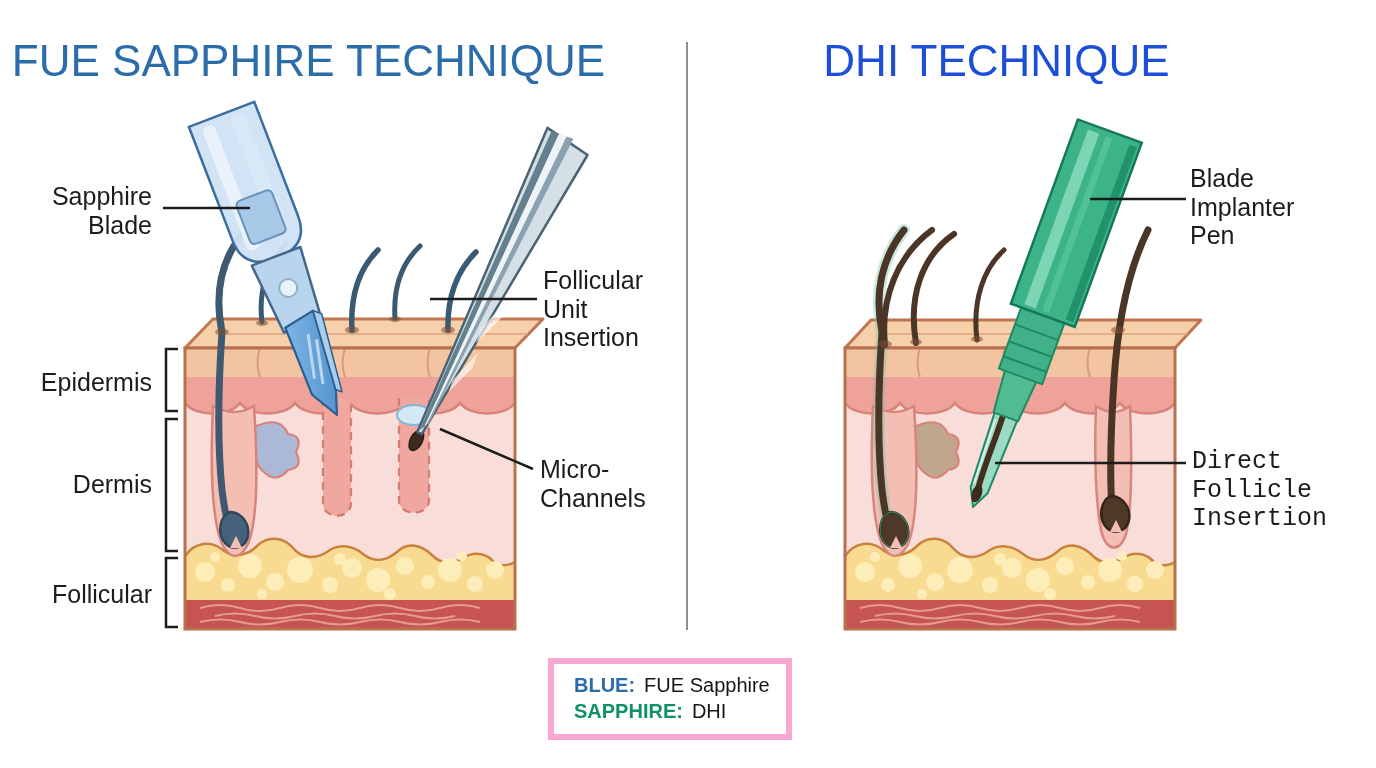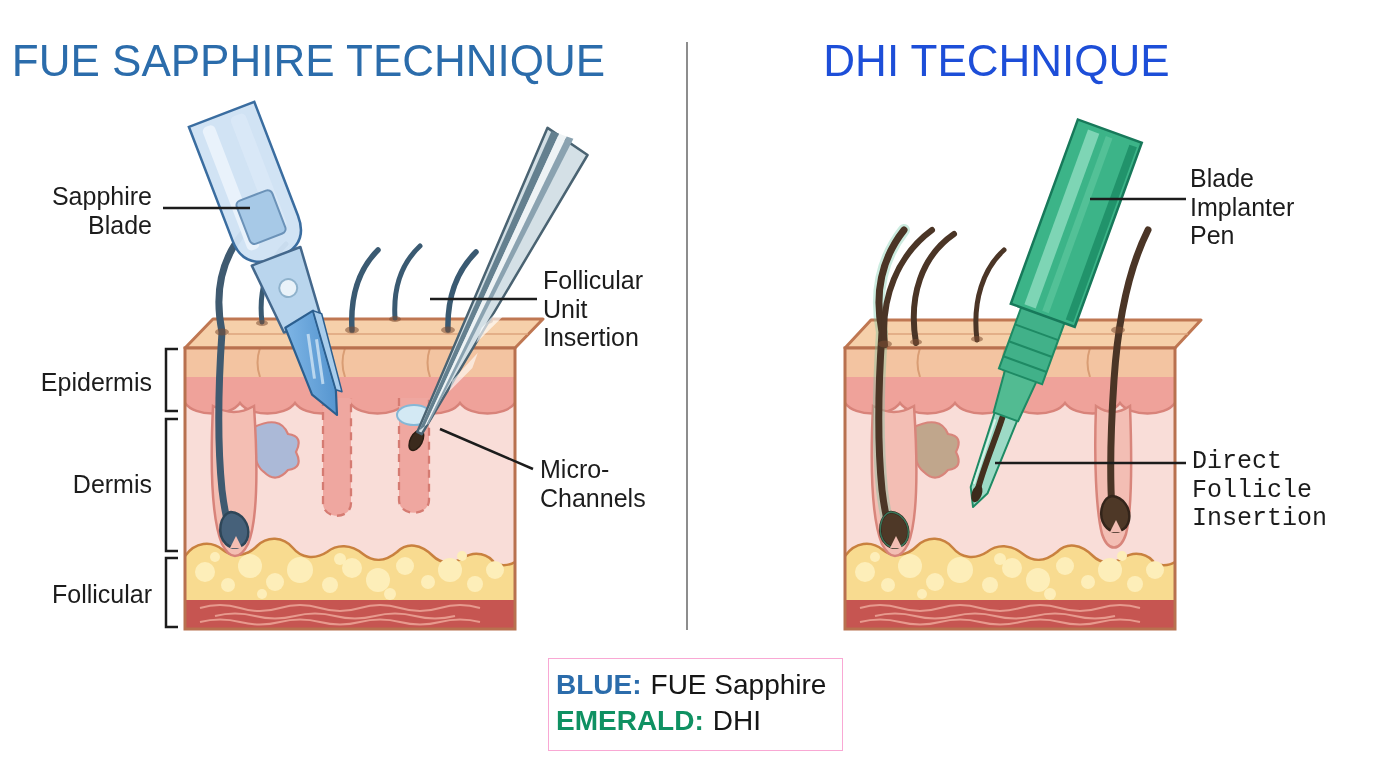--- a/index.html
+++ b/index.html
@@ -8,22 +8,22 @@
   .title{position:absolute;top:36px;width:617px;text-align:center;
          font-size:44px;font-weight:normal;letter-spacing:0px;white-space:nowrap;}
   .title.blue{left:0;color:#2b6cab;}
   .title.green{left:688px;color:#1d4ed8;}
   .divider{position:absolute;left:686px;top:42px;width:2px;height:588px;background:#8d8d8d;}
   .art{position:absolute;top:0;width:688px;height:768px;}
   .art.left{left:0;}
   .art.right{left:688px;}
   .lbl{position:absolute;color:#1c1c1c;font-size:25px;line-height:1.14;}
   .lbl.r{text-align:right;}
-  .legend{position:absolute;left:548px;top:658px;border:1px solid #f9a8d4;background:#fff;
-          padding:8px 16px 10px 7px;font-size:28px;line-height:1.3;white-space:nowrap;}
+  .legend{position:absolute;left:548px;top:658px;border:6px solid #f9a8d4;background:#fff;
+          padding:8px 16px 10px 20px;font-size:20px;line-height:1.3;white-space:nowrap;}
   .legend .term{font-weight:bold;}
   .legend .blue{color:#2b6cab;}
   .legend .green{color:#0f9162;}
   .legend .desc{margin-left:9px;color:#161616;}
 </style>
 </head>
 <body>
 
 <div class="stage">
 
@@ -256,17 +256,17 @@
   <div class="lbl" style="left:1192px;top:448px;font-family:Liberation Mono, monospace;">
     <div>Direct Follicle</div>
     <div>Insertion</div>
   </div>
 
   <div class="legend">
     <div>
       <span class="term blue">BLUE:</span><span class="desc">FUE Sapphire</span>
     </div>
     <div>
-      <span class="term green">EMERALD:</span><span class="desc">DHI</span>
+      <span class="term green">SAPPHIRE:</span><span class="desc">DHI</span>
     </div>
   </div>
 
 </div>
 
 </body></html>

